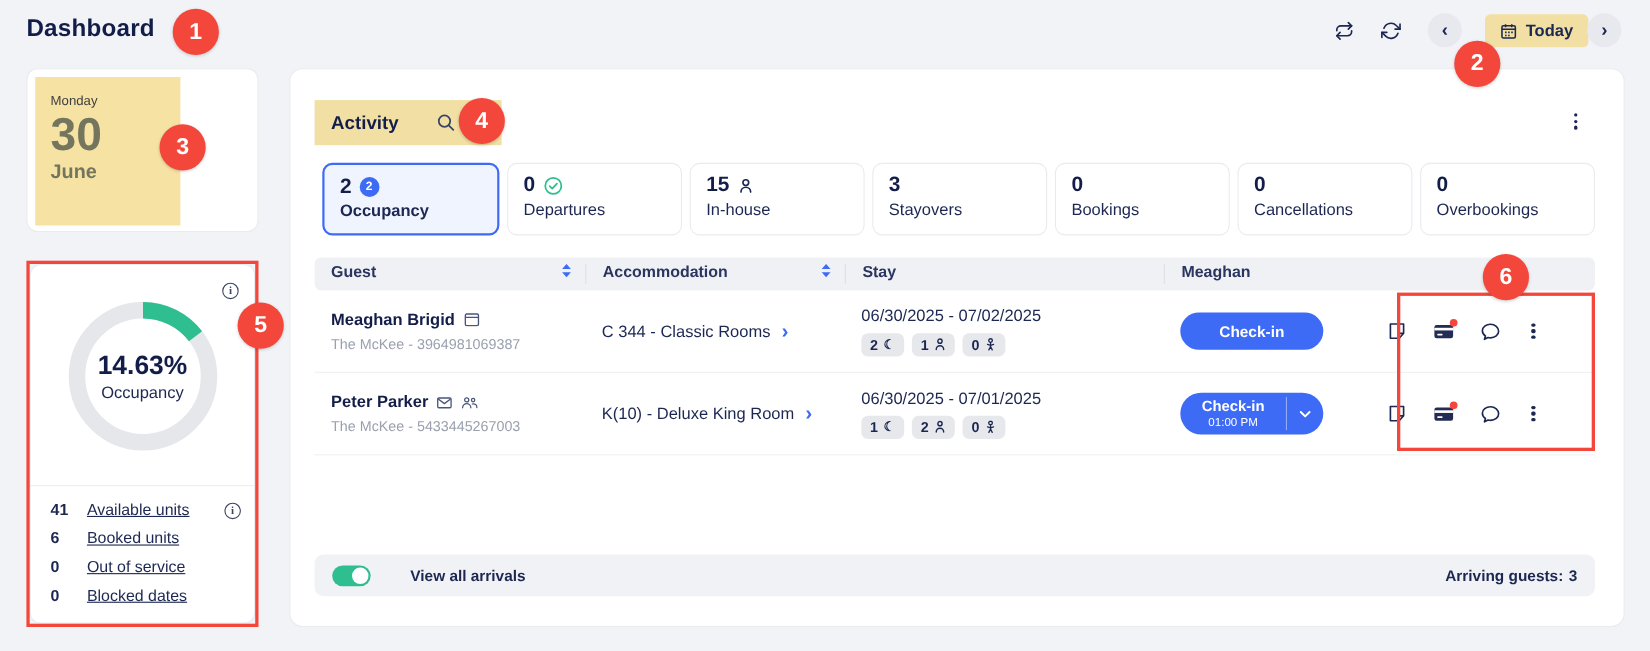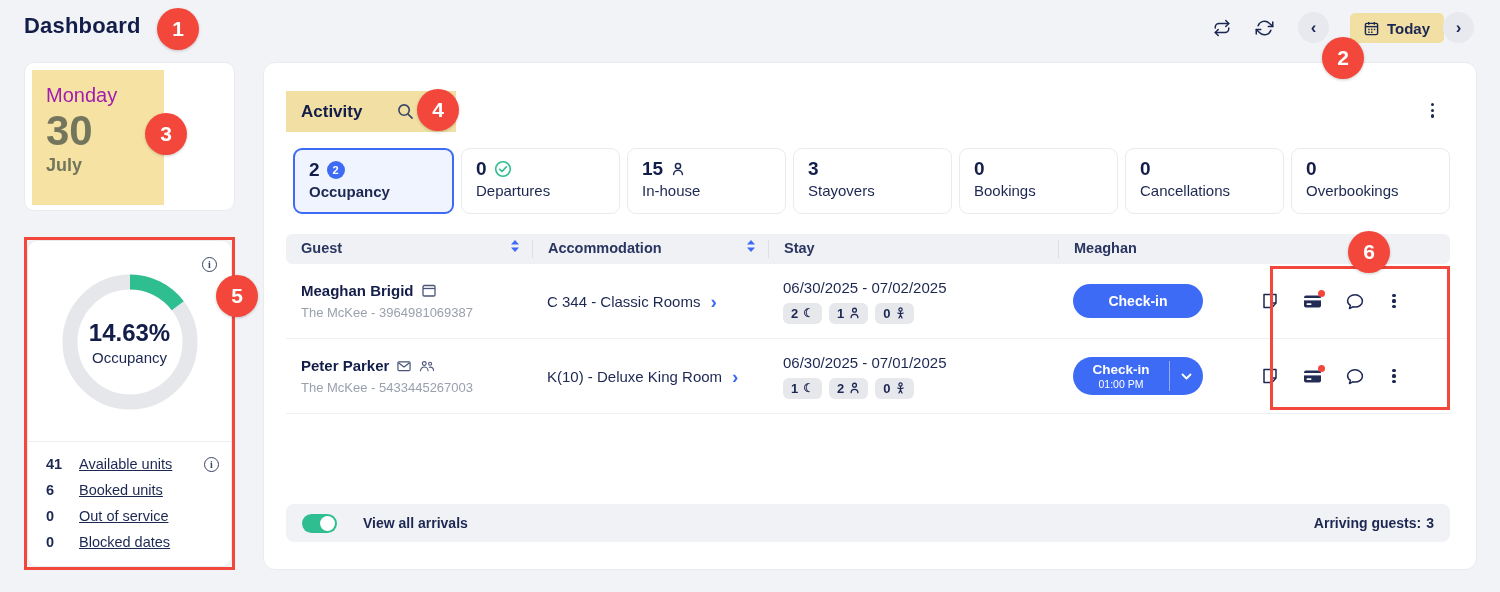--- a/index.html
+++ b/index.html
@@ -14,21 +14,21 @@
   .today-btn { position:absolute; left:1350px; top:13px; height:30px; padding:0 14px; background:#f1dfa3; border-radius:5px; display:flex; align-items:center; gap:8px; font-size:15px; font-weight:600; color:#1c2752; cursor:pointer; }
 
   
   .ann-circle { position:absolute; width:42px; height:42px; border-radius:50%; background:#f4473c; color:#fff; font-size:21px; font-weight:700; display:flex; align-items:center; justify-content:center; z-index:50; box-shadow:0 1px 3px rgba(0,0,0,.2); }
   .ann-box { position:absolute; border:3px solid #f4473c; z-index:40; pointer-events:none; }
   .ann-highlight { position:absolute; background:#f1dfa3; z-index:0; }
 
   
   .date-card { position:absolute; left:24px; top:62px; width:211px; height:149px; background:#fff; border:1px solid #e9ebee; border-radius:10px; padding:7px; }
   .date-block { width:132px; height:135px; background:#f6e3a4; padding:14px 0 0 14px; }
-  .date-weekday { font-size:20px; color:#a21caf; }
+  .date-weekday { font-size:12px; color:#404040; }
   .date-day { font-size:42px; font-weight:800; color:#73765c; line-height:1.15; }
   .date-month { font-size:18px; font-weight:700; color:#73765c; }
 
   .occ-card { position:absolute; left:27px; top:240px; width:205px; height:327px; background:#fff; border:1px solid #e9ebee; border-radius:10px; }
   .donut-wrap { position:relative; width:150px; margin:26px auto 0; }
   .donut-center { position:absolute; inset:0; display:flex; flex-direction:column; align-items:center; justify-content:center; gap:2px; }
   .donut-pct { font-size:24px; font-weight:800; color:#131d49; }
   .donut-label { font-size:15px; color:#1c2752; }
   .occ-divider { position:absolute; left:0; right:0; top:200px; border-top:1px solid #eceef1; }
   .stat-row { position:absolute; left:18px; right:12px; height:20px; display:flex; align-items:flex-end; }
@@ -74,21 +74,21 @@
   .split-btn { display:inline-flex; height:38px; border-radius:19px; background:#3d6bf5; color:#fff; overflow:hidden; cursor:pointer; }
   .split-main { width:96px; display:flex; flex-direction:column; align-items:center; justify-content:center; line-height:1.15; }
   .split-main .l1 { font-size:13.5px; font-weight:700; }
   .split-main .l2 { font-size:10.5px; }
   .split-sep { width:1px; background:rgba(255,255,255,.45); margin:4px 0; }
   .split-caret { width:33px; display:flex; align-items:center; justify-content:center; }
   .actions-cell { display:flex; align-items:center; justify-content:center; gap:24px; width:239px; }
   .action-ic { position:relative; cursor:pointer; display:flex; }
   .red-dot { position:absolute; top:-3px; right:-3px; width:7px; height:7px; border-radius:50%; background:#f4473c; }
 
-  .bottom-bar { position:absolute; left:22px; top:441px; width:1164px; height:38px; background:#f1f2f5; border-radius:8px; display:flex; align-items:center; padding:12px 16px; }
+  .bottom-bar { position:absolute; left:22px; top:441px; width:1164px; height:38px; background:#f1f2f5; border-radius:8px; display:flex; align-items:center; padding:12px 16px;gap:10px; }
   .toggle { position:relative; width:35px; height:19px; border-radius:10px; background:#2fbe8f; cursor:pointer; }
   .toggle .knob { position:absolute; top:2px; right:2px; width:15px; height:15px; border-radius:50%; background:#fff; }
   .toggle-label { margin-left:26px; font-size:14px; font-weight:700; color:#1c2752; }
   .arriving { margin-left:auto; font-size:14px; color:#1c2752; font-weight:600; }
   .arriving b { font-weight:800; margin-left:5px; }
 
   svg { display:block; }
 </style>
 </head>
 <body>
@@ -129,21 +129,21 @@
         </svg>
     </span>
     <span>Today</span>
   </div>
   <div class="circle-btn" style="left:1443px;">›</div>
 
   <div class="date-card">
     <div class="date-block">
       <div class="date-weekday">Monday</div>
       <div class="date-day">30</div>
-      <div class="date-month">July</div>
+      <div class="date-month">June</div>
     </div>
   </div>
 
   <div class="occ-card">
     <div class="info-icon occ-info">i</div>
     <div class="donut-wrap">
       <svg width="150" height="150" viewBox="0 0 150 150">
         <circle cx="75" cy="75" r="60" fill="none" stroke="#e5e7ea" stroke-width="15"></circle>
         <circle cx="75" cy="75" r="60" fill="none" stroke="#2fbe8f" stroke-width="15" transform="rotate(-90 75 75)" stroke-dasharray="55.15380062642241 376.99111843077515"></circle>
       </svg>

